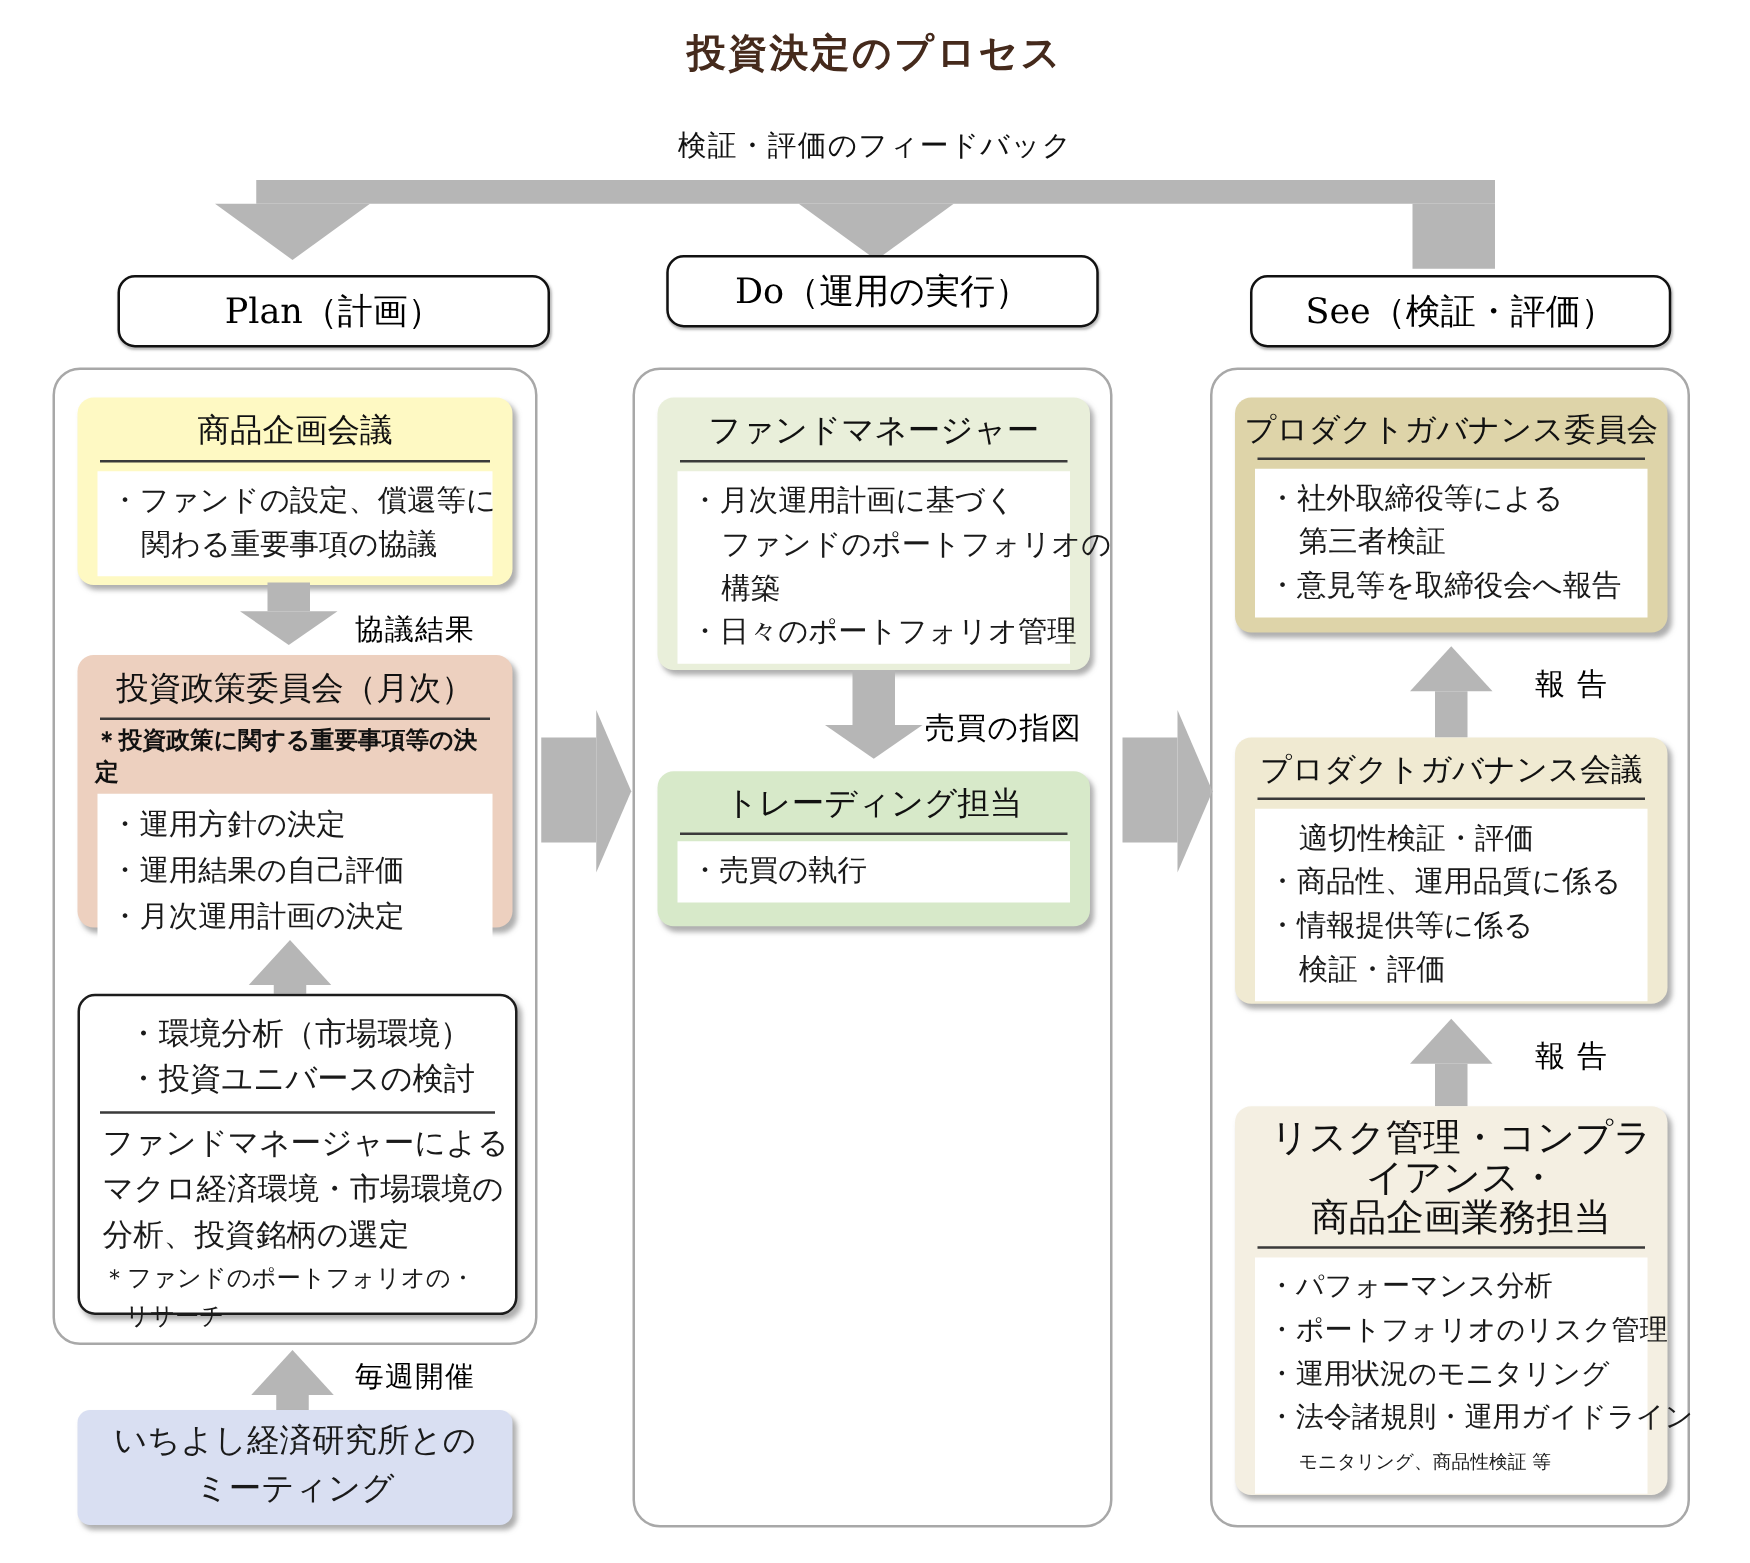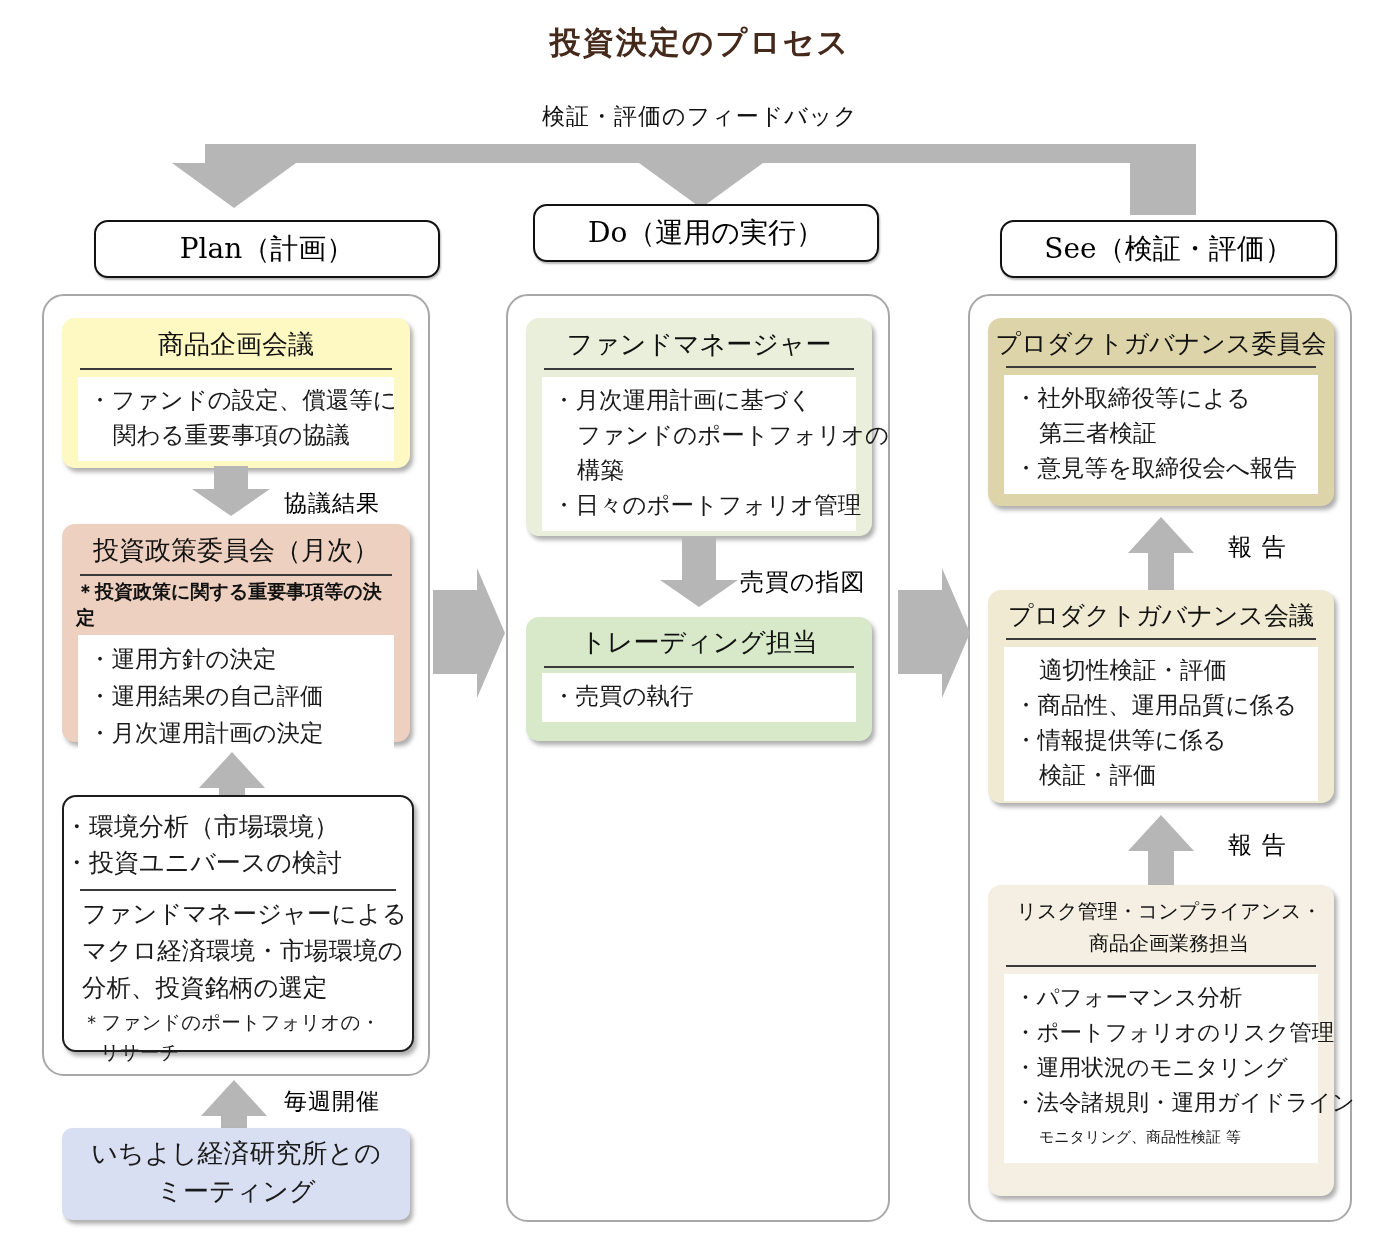--- a/index.html
+++ b/index.html
@@ -27,29 +27,29 @@
   .col-header{
     height:54px;background:#fff;border:2.5px solid #111;border-radius:14px;
     display:flex;align-items:center;justify-content:center;
     font-size:28px;color:#000;box-shadow:1px 2px 2px rgba(100,100,100,0.45);
   }
   
   .col-container{background:#fff;border:2px solid #a8a8a8;border-radius:22px;}
   
   .pbox{border-radius:13px;box-shadow:3px 4px 4px rgba(110,110,110,0.55);}
   .pbox .bhead{text-align:center;font-size:26px;padding-top:9px;color:#111;}
-  .pbox .bhead.small{font-size:20px;line-height:32px;padding-top:10px;margin-left:16px;}
+  .pbox .bhead.small{font-size:30px;line-height:32px;padding-top:10px;margin-left:16px;}
   .pbox .divider{border-top:2px solid #3a3a3a;margin:6px 18px 0 18px;height:0;}
   .pbox .inner{background:#fff;margin:7px 16px 0 16px;padding:6px 8px 8px 10px;}
   .pbox .note{font-size:19px;font-weight:600;padding:3px 12px 0 14px;color:#111;}
   .line{font-size:23.5px;line-height:35px;white-space:nowrap;}
   .line.cont{padding-left:25px;}
   
   .wbox{background:#fff;border:2px solid #1c1c1c;border-radius:14px;box-shadow:3px 4px 4px rgba(110,110,110,0.55);}
-  .wbox .topline{font-size:25px;line-height:36px;white-space:nowrap;}
+  .wbox .topline{font-size:25px;line-height:36px;padding-left:38px;white-space:nowrap;}
   .wbox .divider{border-top:2px solid #3a3a3a;margin:8px 16px 0 16px;height:0;}
   .wbox .para{font-size:24.5px;line-height:37px;padding:4px 10px 0 18px;white-space:nowrap;}
   .wbox .wnote{font-size:19.5px;line-height:27px;padding:3px 10px 0 18px;white-space:nowrap;}
   .wbox .wnote.cont{padding-left:36px;}
   
   .meeting-box{
     background:#d9dff2;border-radius:10px;box-shadow:3px 4px 4px rgba(110,110,110,0.55);
     text-align:center;font-size:26px;line-height:38px;padding-top:6px;
   }
   

